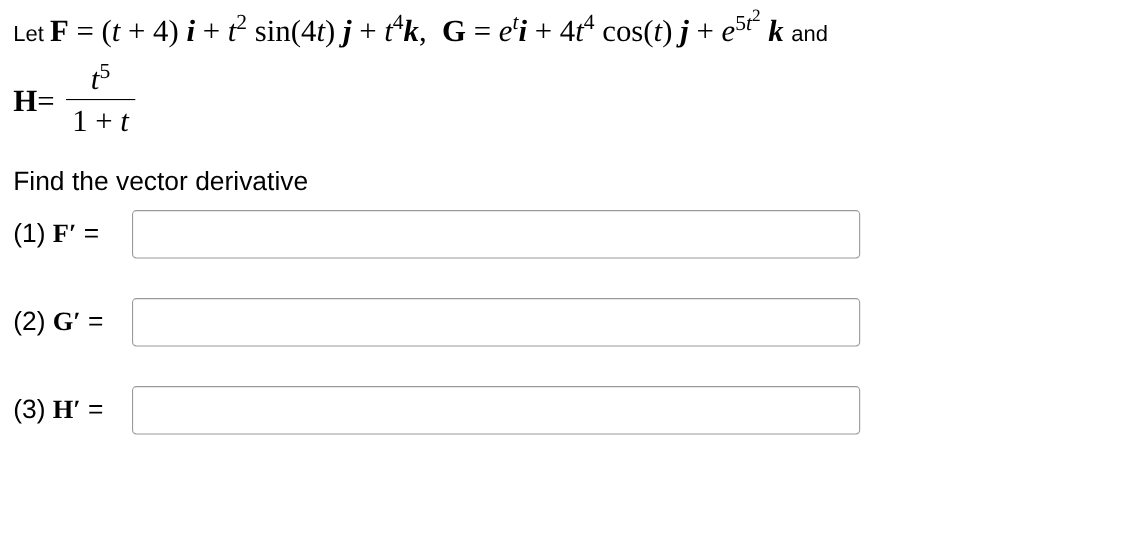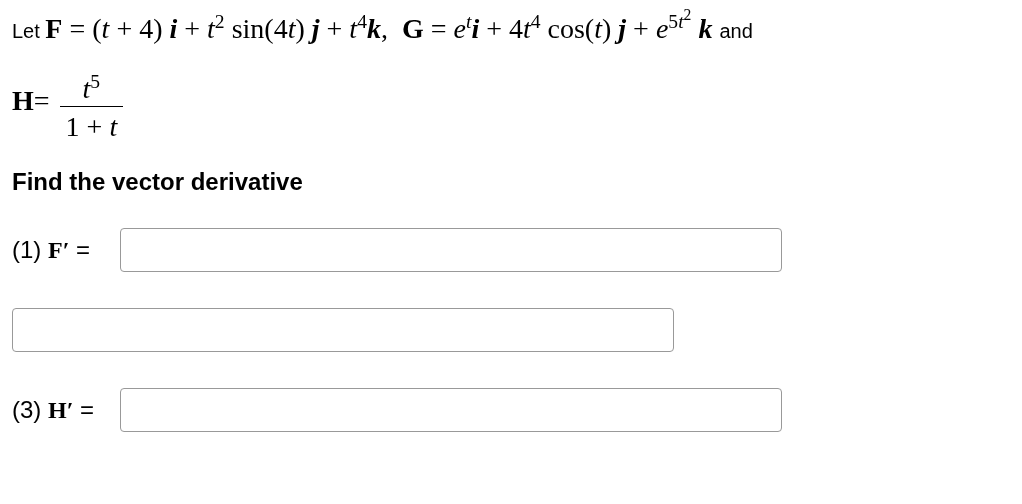--- a/index.html
+++ b/index.html
@@ -35,41 +35,39 @@
       display: inline-block;
       vertical-align: middle;
       text-align: center;
       margin: 0 3px;
     }
     .frac .num {
       display: block;
       padding: 0 6px;
       border-bottom: 1.5px solid #000;
       line-height: 1.2;
-      margin-top: 16px;
     }
     .frac .den {
       display: block;
       padding: 0 6px;
       line-height: 1.4;
       text-align: right;
     }
     .sup {
       font-size: 0.7em;
       vertical-align: super;
       line-height: 0;
     }
     .supsup {
       font-size: 0.8em;
       vertical-align: super;
       line-height: 0;
     }
     .instruction {
-      margin: 18px 0 28px 0;
-      font-weight: bold;
+      margin: 18px 0 7px 0;
     }
     .answer-row {
       display: flex;
       align-items: center;
       margin-bottom: 36px;
     }
     .answer-label {
       font-family: Arial, Helvetica, sans-serif;
       min-width: 108px;
       padding-right: 10px;
@@ -118,20 +116,23 @@
 <div class="instruction">Find the vector derivative</div>
 
 <div class="answer-row">
   <div class="answer-label">
     <span>(1) </span><span class="eqlabel">F′</span><span> =</span>
   </div>
   <input type="text" class="answer-input" value="" style="">
 </div>
 
 <div class="answer-row">
+  <div class="answer-label">
+    <span>(2) </span><span class="eqlabel">G′</span><span> =</span>
+  </div>
   <input type="text" class="answer-input" value="" style="">
 </div>
 
 <div class="answer-row">
   <div class="answer-label">
     <span>(3) </span><span class="eqlabel">H′</span><span> =</span>
   </div>
   <input type="text" class="answer-input" value="" style="">
 </div>
 

